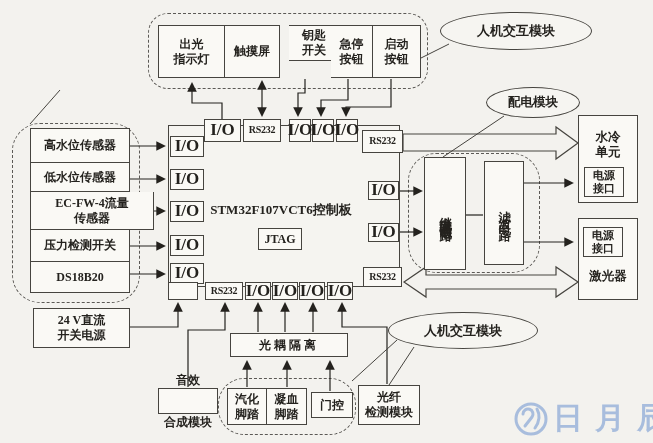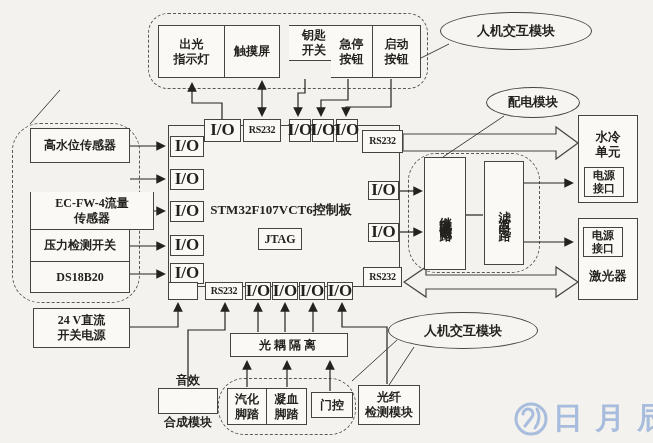--- a/index.html
+++ b/index.html
@@ -132,20 +132,23 @@
     <div>按钮</div>
   </div>
   <div class="bx noLeftB" style="left:373px;top:25px;width:48px;height:53px;">
     <div>启动</div>
     <div>按钮</div>
   </div>
 
   <div class="bx" style="left:30px;top:128px;width:100px;height:35px;">
     <div>高水位传感器</div>
   </div>
+  <div class="bx noTopB" style="left:30px;top:163px;width:100px;height:29px;">
+    <div>低水位传感器</div>
+  </div>
   <div class="bx noTopB" style="left:30px;top:192px;width:124px;height:38px;">
     <div>EC-FW-4流量</div>
     <div>传感器</div>
   </div>
   <div class="bx noTopB" style="left:30px;top:230px;width:100px;height:32px;">
     <div>压力检测开关</div>
   </div>
   <div class="bx noTopB" style="left:30px;top:262px;width:100px;height:31px;">
     <div>DS18B20</div>
   </div>

